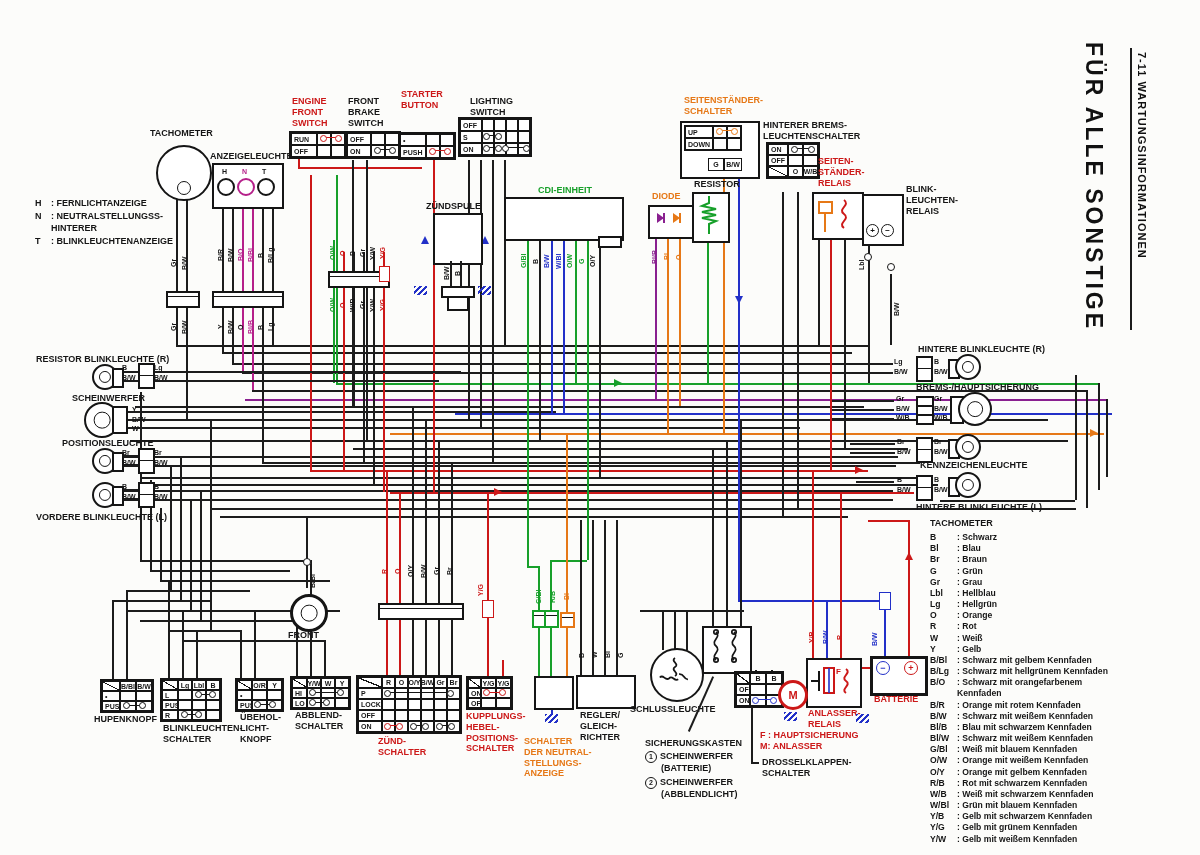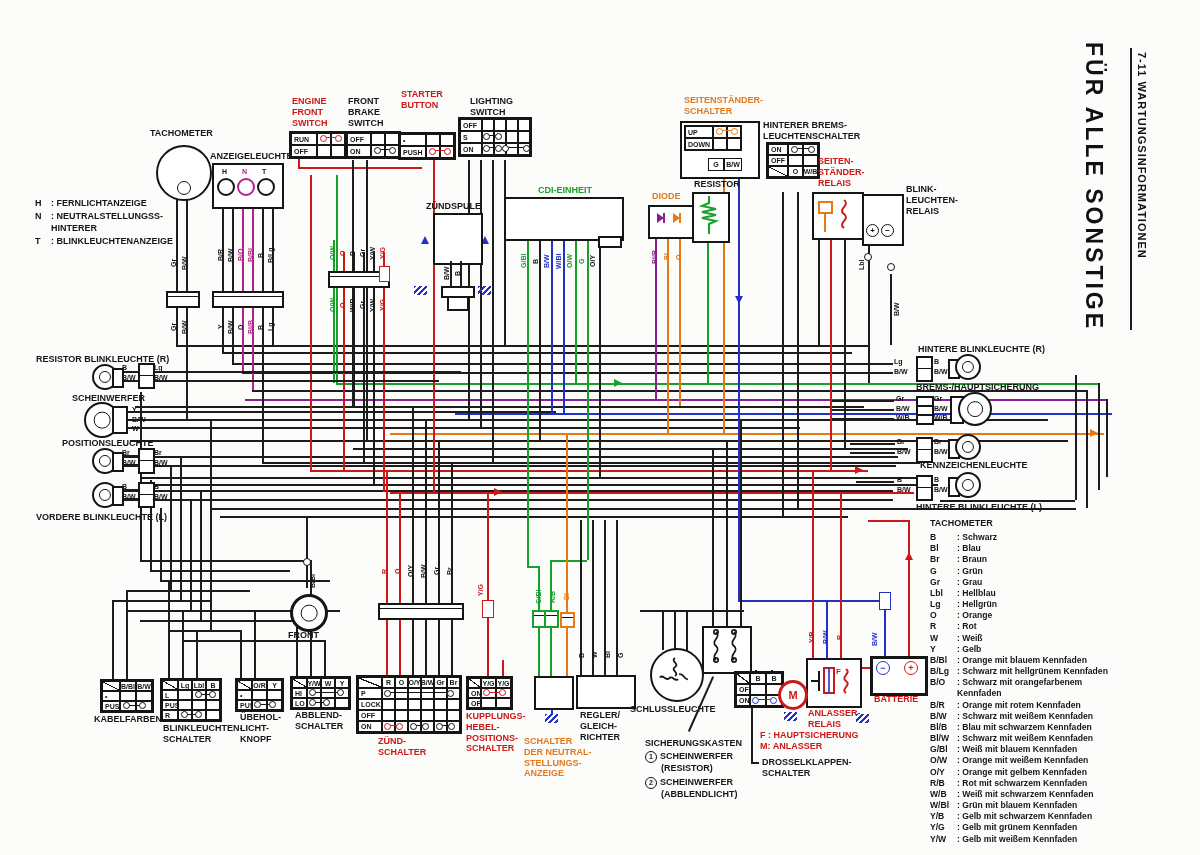--- a/index.html
+++ b/index.html
@@ -702,21 +702,21 @@
         <span class="sc" style="width:16px"></span>
         <span class="sc" style="width:16px"></span>
       </div>
     <div class="srow" style="height:10px">
         <span class="sc lab" style="width:18px">PUSH</span>
         <span class="sc" style="width:16px"></span>
         <span class="sc" style="width:16px"></span>
         <span class="cp" style="left:23px;width:19px;top:3.5px"></span>
       </div>
   </div>
-  <div class="lb" style="left:94px;top:714px">KABELFARBEN</div>
+  <div class="lb" style="left:94px;top:714px">HUPENKNOPF</div>
 
   <div class="swt" style="left:160px;top:678px">
     <div class="srow" style="height:10px">
         <span class="sc diag" style="width:16px"></span>
         <span class="sc" style="width:14px">Lg</span>
         <span class="sc" style="width:14px">Lbl</span>
         <span class="sc" style="width:14px">B</span>
       </div>
     <div class="srow" style="height:10px">
         <span class="sc lab" style="width:16px">L</span>
@@ -912,21 +912,21 @@
         <path d="M30 4 c6 5 -6 9 0 14 c6 5 -6 9 0 14"></path>
           <circle cx="30" cy="4" r="2.2"></circle>
           <circle cx="30" cy="32" r="2.2"></circle>
       </g>
     </svg>
   </div>
   <i class="w" style="left:700px;top:674px;width:1.6px;height:60px;transform:rotate(24deg)"></i>
   <div class="lb" style="left:645px;top:738px">SICHERUNGSKASTEN</div>
   <div class="lb" style="left:645px;top:751px">
     <span class="circn">1</span><span>SCHEINWERFER</span>
-    <div style="padding-left:16px">(RESISTOR)</div>
+    <div style="padding-left:16px">(BATTERIE)</div>
   </div>
   <div class="lb" style="left:645px;top:777px">
     <span class="circn">2</span><span>SCHEINWERFER</span>
     <div style="padding-left:16px">(ABBLENDLICHT)</div>
   </div>
 
   <div class="swt" style="left:734px;top:671px">
     <div class="srow" style="height:11px">
         <span class="sc diag" style="width:14px"></span>
         <span class="sc" style="width:16px">B</span>
@@ -1020,21 +1020,21 @@
       <div class="krow">
         <span class="kcode">W</span>
         <span class="kname">: Weiß</span>
       </div>
       <div class="krow">
         <span class="kcode">Y</span>
         <span class="kname">: Gelb</span>
       </div>
       <div class="krow">
         <span class="kcode">B/Bl</span>
-        <span class="kname">: Orange mit blauem Kennfaden</span>
+        <span class="kname">: Schwarz mit gelbem Kennfaden</span>
       </div>
       <div class="krow">
         <span class="kcode">B/Lg</span>
         <span class="kname">: Schwarz mit hellgrünem Kennfaden</span>
       </div>
       <div class="krow">
         <span class="kcode">B/O</span>
         <span class="kname">: Schwarz mit orangefarbenem Kennfaden</span>
       </div>
       <div class="krow">

